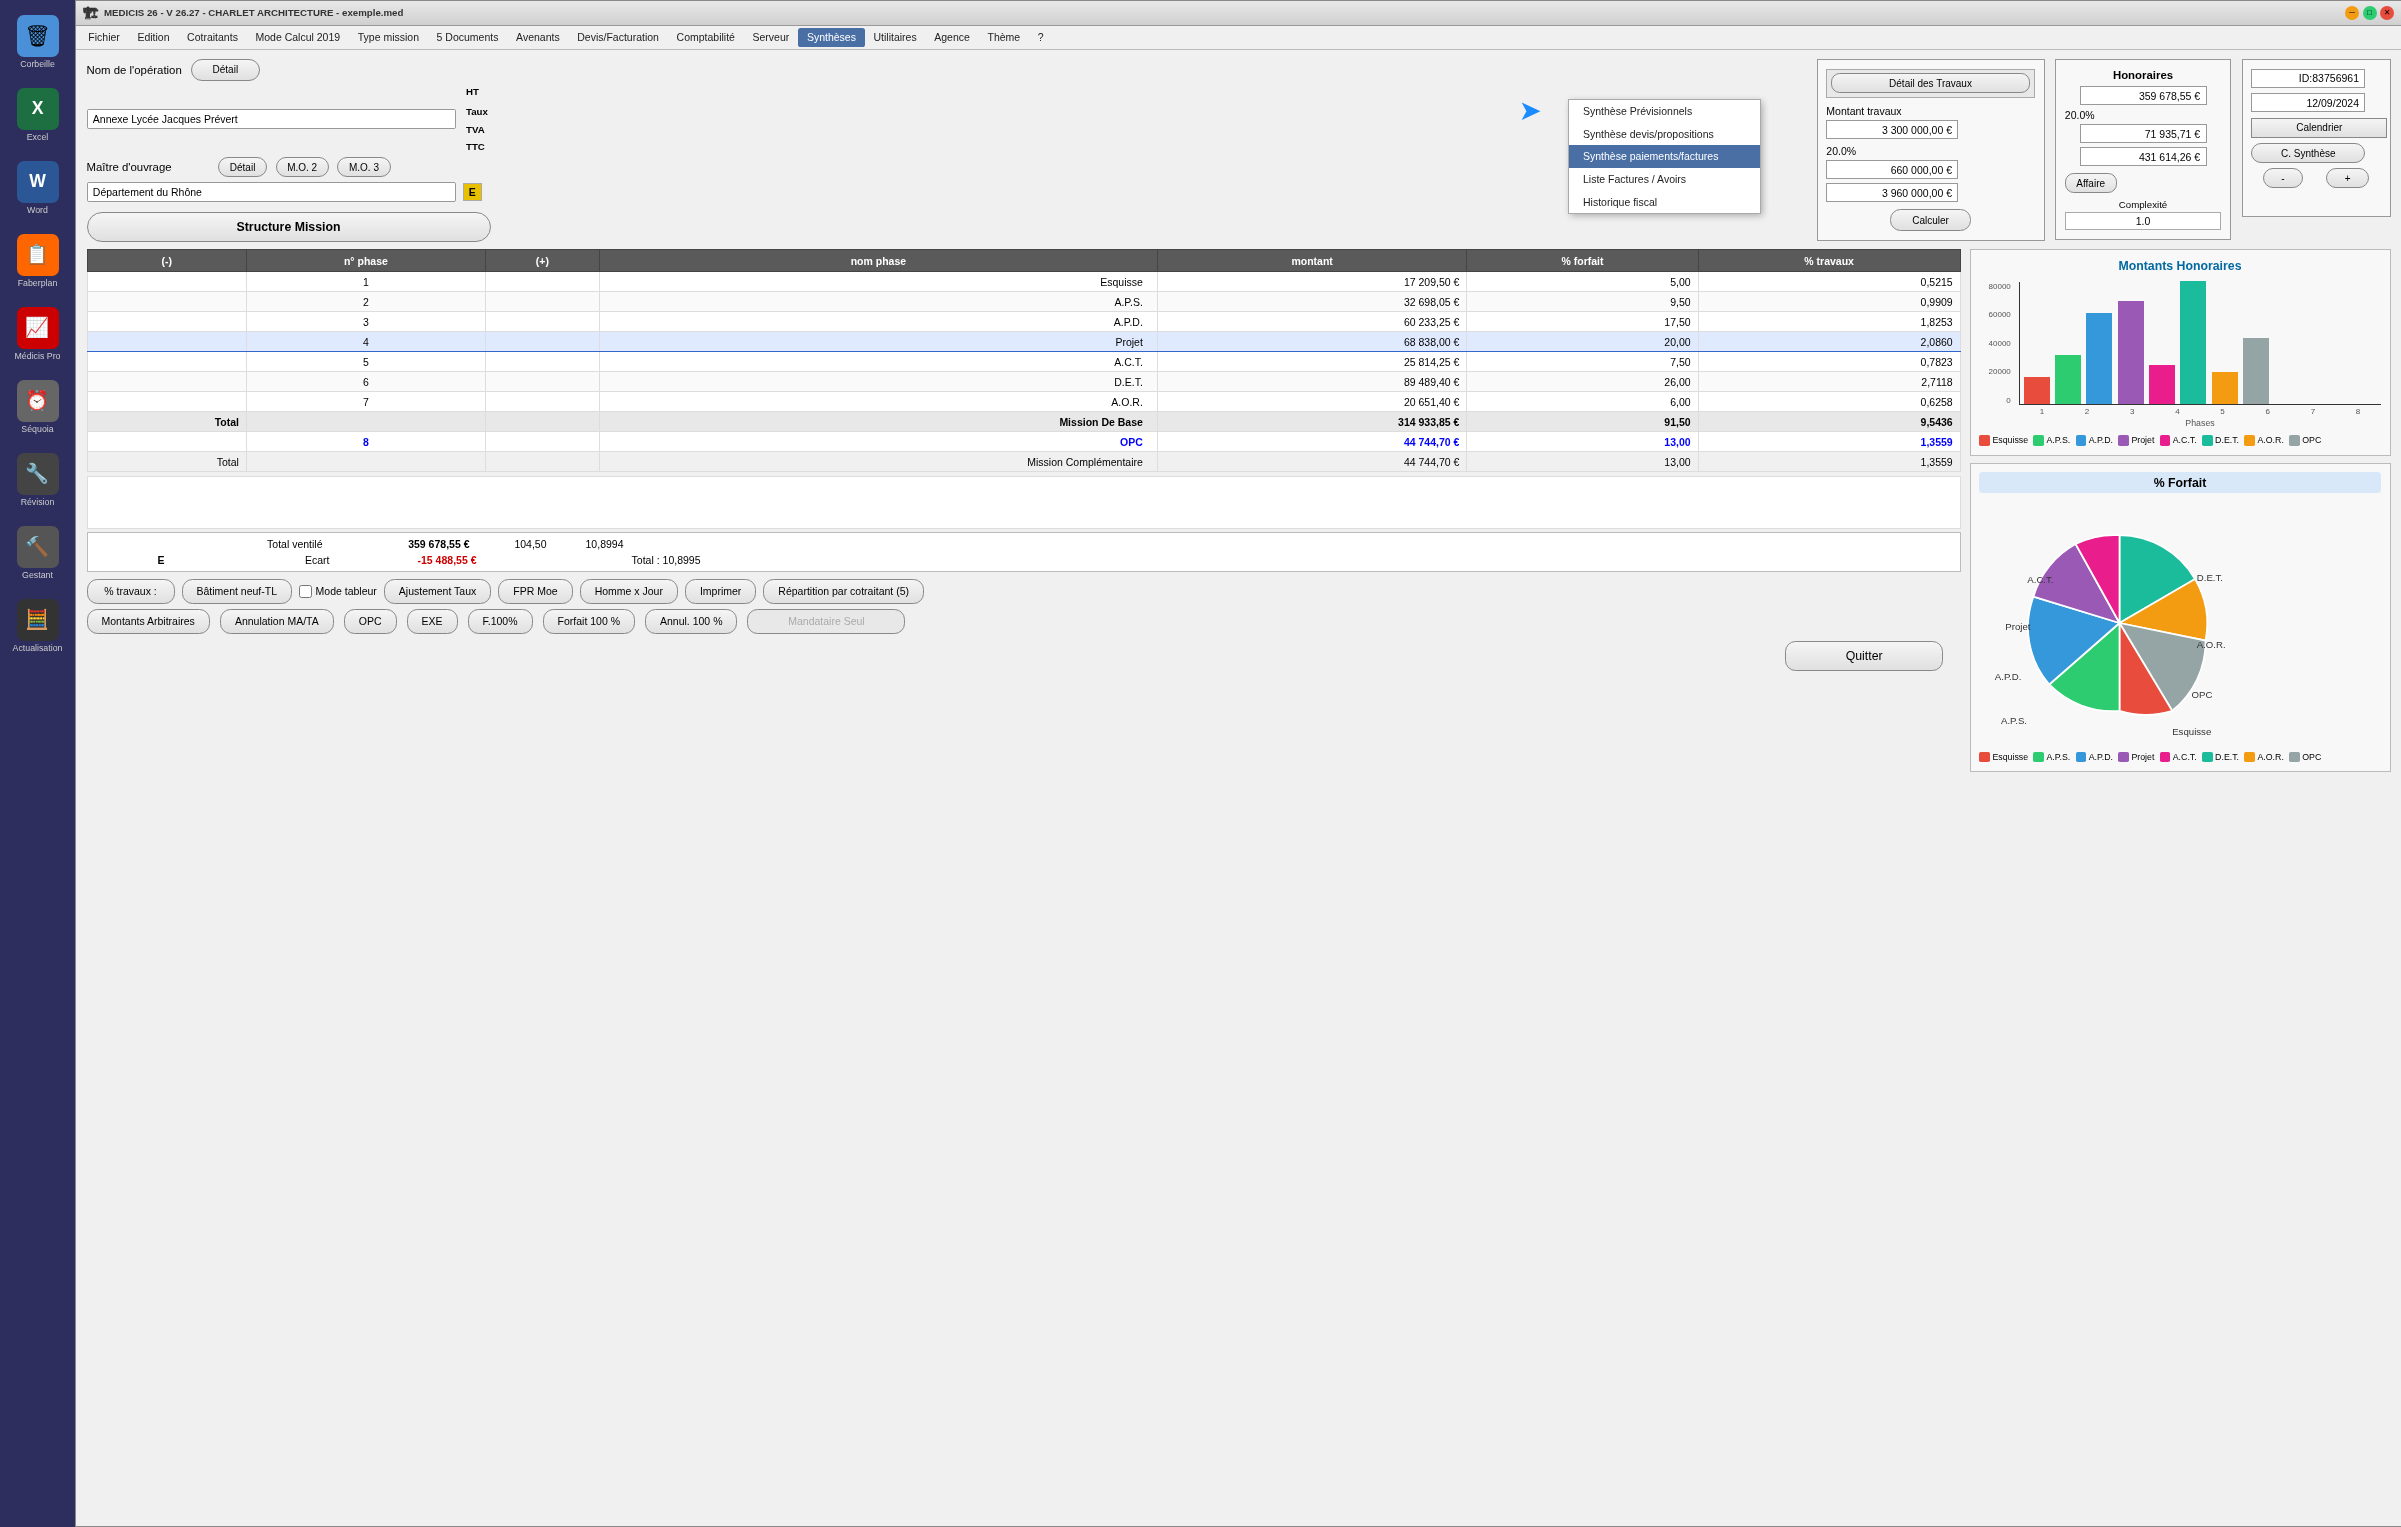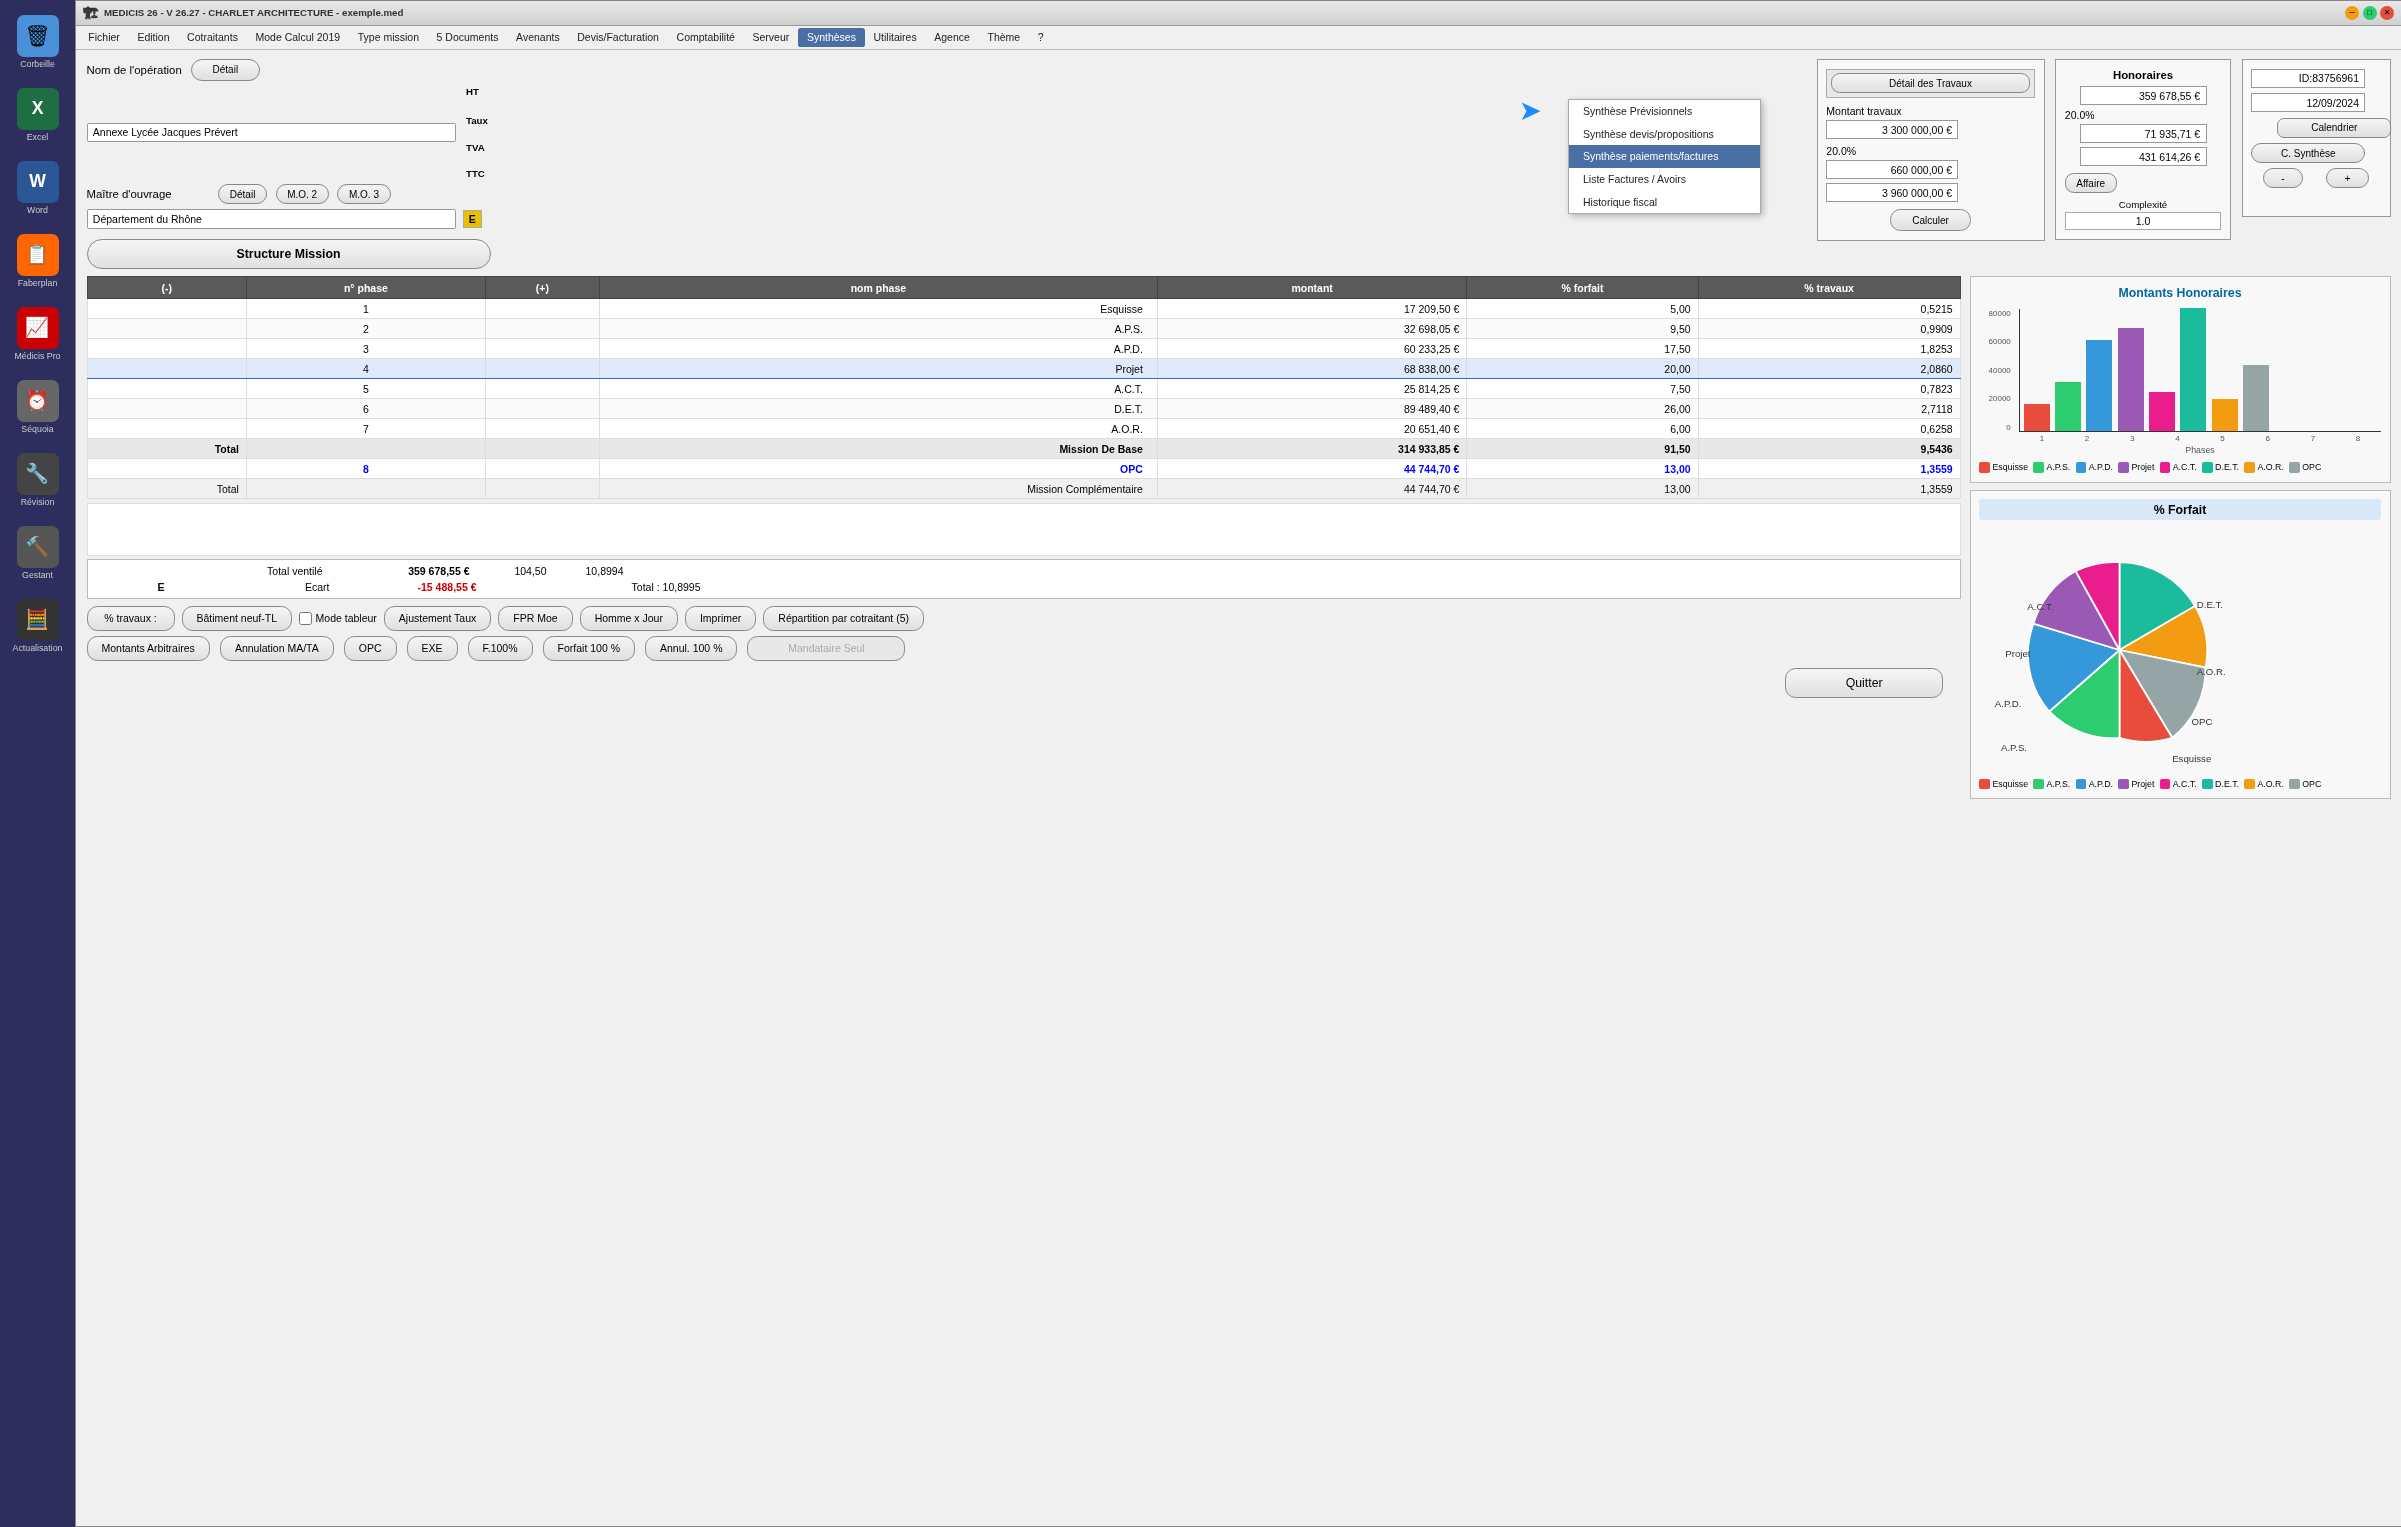--- a/index.html
+++ b/index.html
@@ -276,21 +276,21 @@
 
     <div style="display:flex; gap:10.5px; margin-bottom:7px; align-items:flex-start;">
 
       <div style="flex:1;">
         <div style="display:flex; align-items:center; gap:8.8px; margin-bottom:5.3px;">
           <span style="font-size:11.4px;">Nom de l'opération</span>
           <button class="btn btn-detail" style="padding:4.4px 21px; border-radius:14px;">Détail</button>
         </div>
         <div style="display:flex; align-items:center; gap:7px; margin-bottom:5.3px;">
           <input class="form-input" style="width: 369px;" value="Annexe Lycée Jacques Prévert">
-          <div style="display:flex; flex-direction:column; gap:11px; font-size:9.7px; font-weight:bold; margin-left:3.5px;">
+          <div style="display:flex; flex-direction:column; gap:2px; font-size:9.7px; font-weight:bold; margin-left:3.5px;">
             <span>HT</span>
             <span style="margin-top:7px;">Taux</span>
             <span style="margin-top:5.3px;">TVA</span>
             <span style="margin-top:3.5px;">TTC</span>
           </div>
         </div>
         <div style="display:flex; align-items:center; gap:8.8px; margin-bottom:5.3px;">
           <span style="font-size:11.4px; min-width:123px;">Maître d'ouvrage</span>
           <button class="btn" style="border-radius:14px;">Détail</button>
           <button class="btn" style="border-radius:14px;">M.O. 2</button>
@@ -339,21 +339,21 @@
       </div>
 
       <div style="border:0.9px solid #999; background:#f8f8f8; padding:8.8px; width:149px; min-height:158px;">
         <div style="display:flex; gap:5.3px; margin-bottom:5.3px;">
           <input style="width: 114px; border: 0.9px solid rgb(153, 153, 153); padding: 2.6px 5.3px; font-size: 10.5px; background: white; text-align: right;" value="ID:83756961">
         </div>
         <div style="margin-bottom:5.3px;">
           <input style="width: 114px; border: 0.9px solid rgb(153, 153, 153); padding: 2.6px 5.3px; font-size: 10.5px; background: white; text-align: right;" value="12/09/2024">
         </div>
         <div style="margin-bottom:5.3px;">
-          <button class="btn" style="border-radius:7px; width:114px;margin-left:26px;">Calendrier</button>
+          <button class="btn" style="border-radius:0; width:136px;">Calendrier</button>
         </div>
         <div style="margin-bottom:5.3px;">
           <button class="btn" style="border-radius:10.5px; width:114px;">C. Synthèse</button>
         </div>
         <div style="display:flex; justify-content:space-around;">
           <button class="btn" style="border-radius:10.5px; padding:3.5px 17.6px;">-</button>
           <button class="btn" style="border-radius:10.5px; padding:3.5px 17.6px;">+</button>
         </div>
       </div>
     </div>

